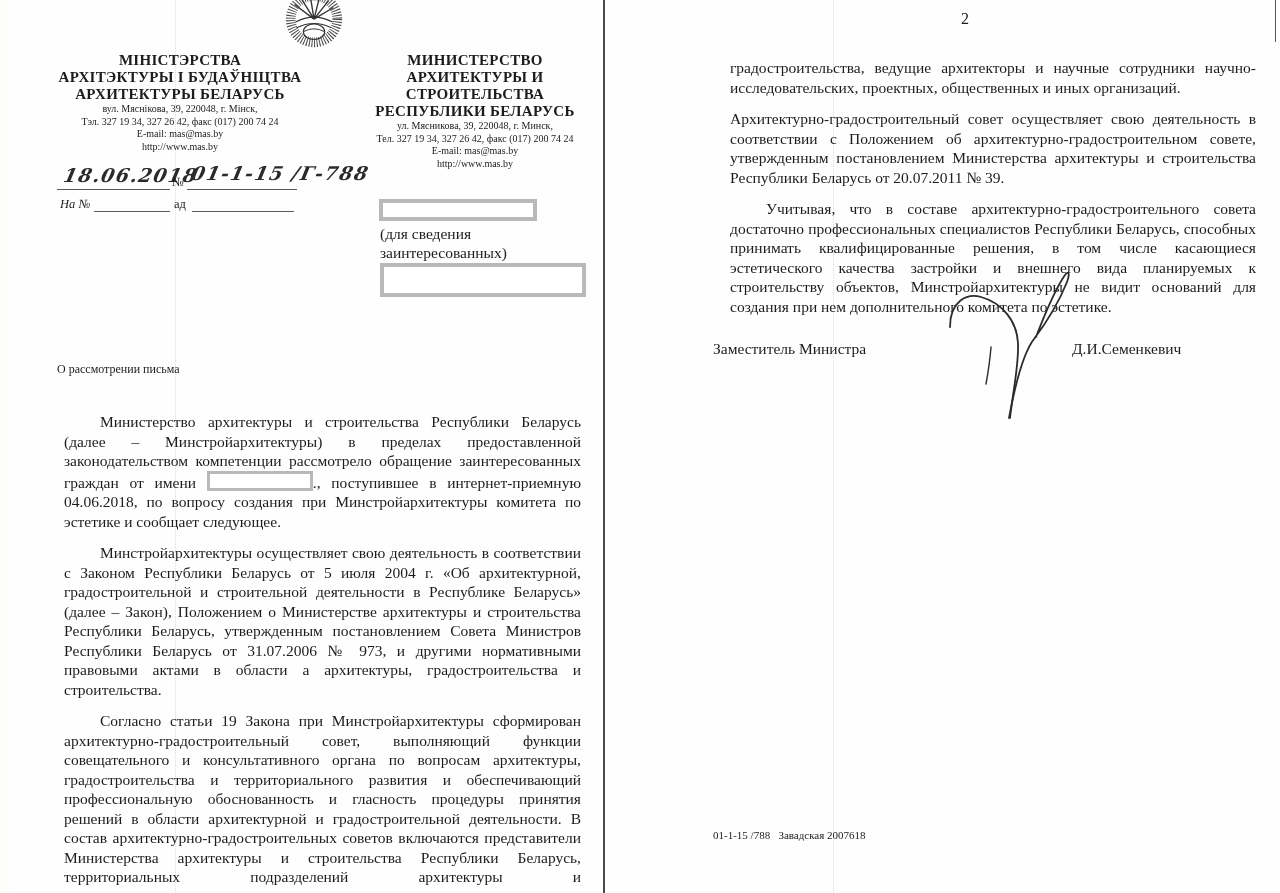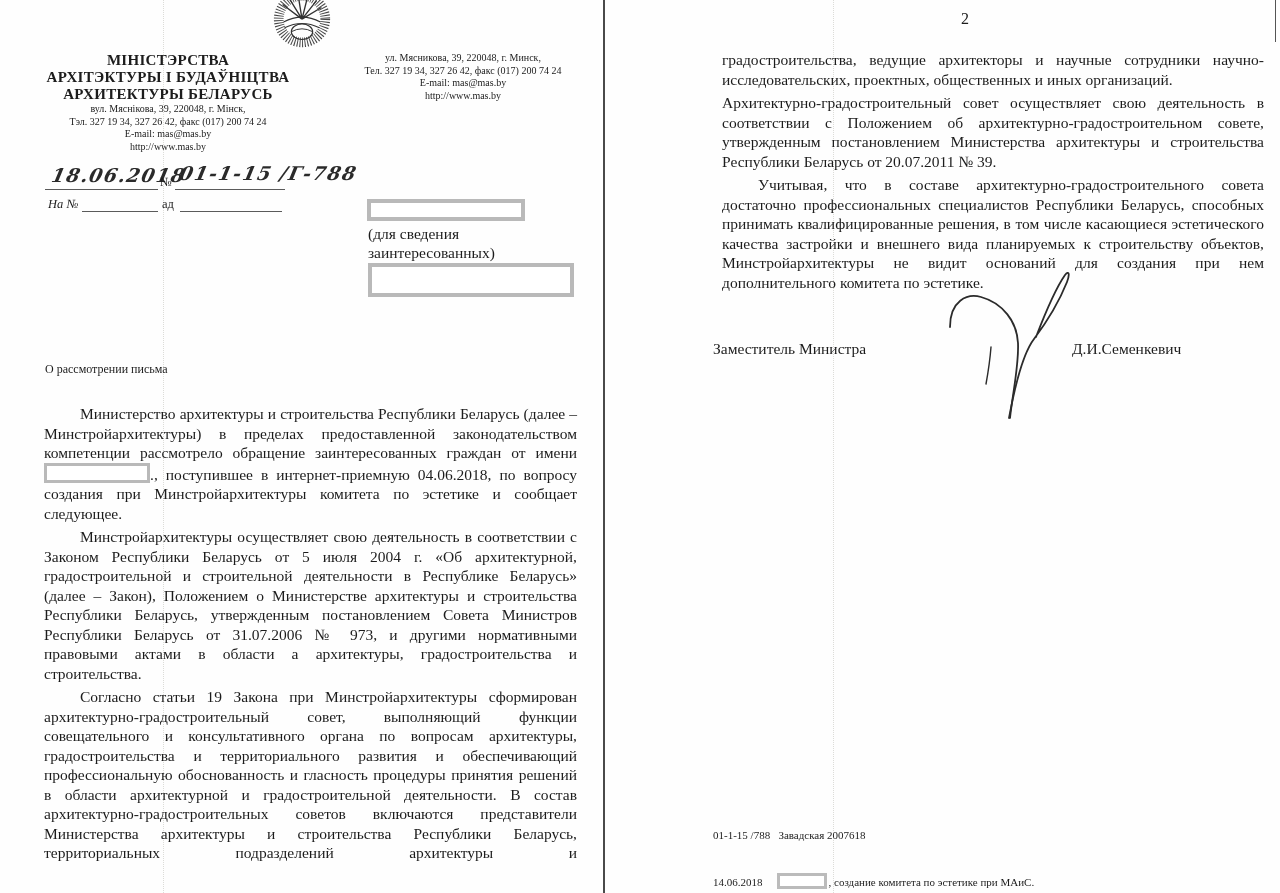--- a/index.html
+++ b/index.html
@@ -1,21 +1,21 @@
 <!DOCTYPE html>
 <html><head>
 <meta charset="utf-8">
 <style>
   html,body{margin:0;padding:0;background:#e8e8e8;}
   .screenshot{
     position:relative; width:1280px; height:893px; overflow:hidden;
     background:#fdfdfc; font-family:"Liberation Serif", serif; color:#1c1c1c;
   }
   .page{position:absolute; top:0; height:893px; background:#fefefe;}
-  .page-left{left:0; width:698px;}
+  .page-left{left:12px; width:698px;}
   .page-right{left:605px; width:675px;}
   .page-divider{position:absolute; top:0; left:603px; width:2px; height:893px; background:#4a4a4a;}
   .fold-line{position:absolute; top:0; height:893px; width:0; border-left:1px dotted #dcdcd8;}
 
   
   .lh-col{position:absolute; text-align:center;}
   .lh-name{font-weight:bold; font-size:15px; line-height:17px; letter-spacing:.3px;}
   .lh-addr{font-size:10px; line-height:12.6px; color:#222;}
 
   
@@ -26,21 +26,21 @@
 
   
   .redact{position:absolute; background:#fff; border:4px solid #b9b9b9; box-sizing:border-box;}
   .redact-inline{display:inline-block; width:100px; height:14px; border:3.5px solid #b9b9b9;
                  background:#fff; vertical-align:-3px;}
   .redact-footer{display:inline-block; width:44px; height:10px; border:3px solid #bbb;
                  background:#fff; vertical-align:-3px; margin:0 2px 0 14px;}
 
   
   .body-block{position:absolute; font-size:15.5px; line-height:19.5px; text-align:justify;}
-  .body-block p{margin:4px; text-indent:36px;}
+  .body-block p{margin:12px; text-indent:36px;}
   .body-block p.noindent{text-indent:0;}
   .body-block p.stretch-last{text-align-last:justify;}
   .subject{position:absolute; font-size:12px;}
   .note-text{position:absolute; font-size:15.5px; line-height:19px;}
   .pagenum{position:absolute; font-size:16px;}
 
   .sig-row-label{position:absolute; font-size:15.5px;}
   .footer{position:absolute; font-size:11px; line-height:15px; color:#1c1c1c; white-space:pre;}
 
   .artifact-line{position:absolute; background:#555;}
@@ -72,20 +72,25 @@
       </div>
       <div class="lh-addr">
         <div>вул. Мяснікова, 39, 220048, г. Мінск,</div>
         <div>Тэл. 327 19 34, 327 26 42, факс (017) 200 74 24</div>
         <div>E-mail: mas@mas.by</div>
         <div>http://www.mas.by</div>
       </div>
     </div>
 
     <div class="lh-col" style="left:335px; top:52px; width:256px;">
+      <div class="lh-name">
+        <div>МИНИСТЕРСТВО</div>
+        <div>АРХИТЕКТУРЫ И СТРОИТЕЛЬСТВА</div>
+        <div>РЕСПУБЛИКИ БЕЛАРУСЬ</div>
+      </div>
       <div class="lh-addr">
         <div>ул. Мясникова, 39, 220048, г. Минск,</div>
         <div>Тел. 327 19 34, 327 26 42, факс (017) 200 74 24</div>
         <div>E-mail: mas@mas.by</div>
         <div>http://www.mas.by</div>
       </div>
     </div>
 
     <div class="hw" style="position:absolute; left:52px; top:164px;">18.06.2018</div>
     <div class="ref-label" style="left:160px; top:175px;">№</div>
@@ -136,17 +141,16 @@
         <g fill="none" stroke="#2b2b2b" stroke-width="1.8" stroke-linecap="round">
           <path d="M 50 72 C 50 46, 67 38, 81 42 C 103 48, 117 67, 118 88 C 119 110, 113 136, 110 163"></path>
           <path d="M 136 82 C 146 56, 158 30, 165 20 C 169 15, 170 19, 167 27 C 159 47, 146 68, 134 84 C 124 97, 116 125, 109 163"></path>
           <path d="M 91 92 C 90 105, 88 118, 86 129" stroke-width="1.4"></path>
         </g>
       </svg>
     </div>
 
     <div class="footer" style="left:108px; top:798px;">
       <div>01-1-15 /788   Завадская 2007618</div>
-      <div><span>14.06.2018</span><span class="redact-footer"></span><span>, создание комитета по эстетике при МАиС.</span></div>
     </div>
   </div>
 
 </div>
 
 </body></html>

